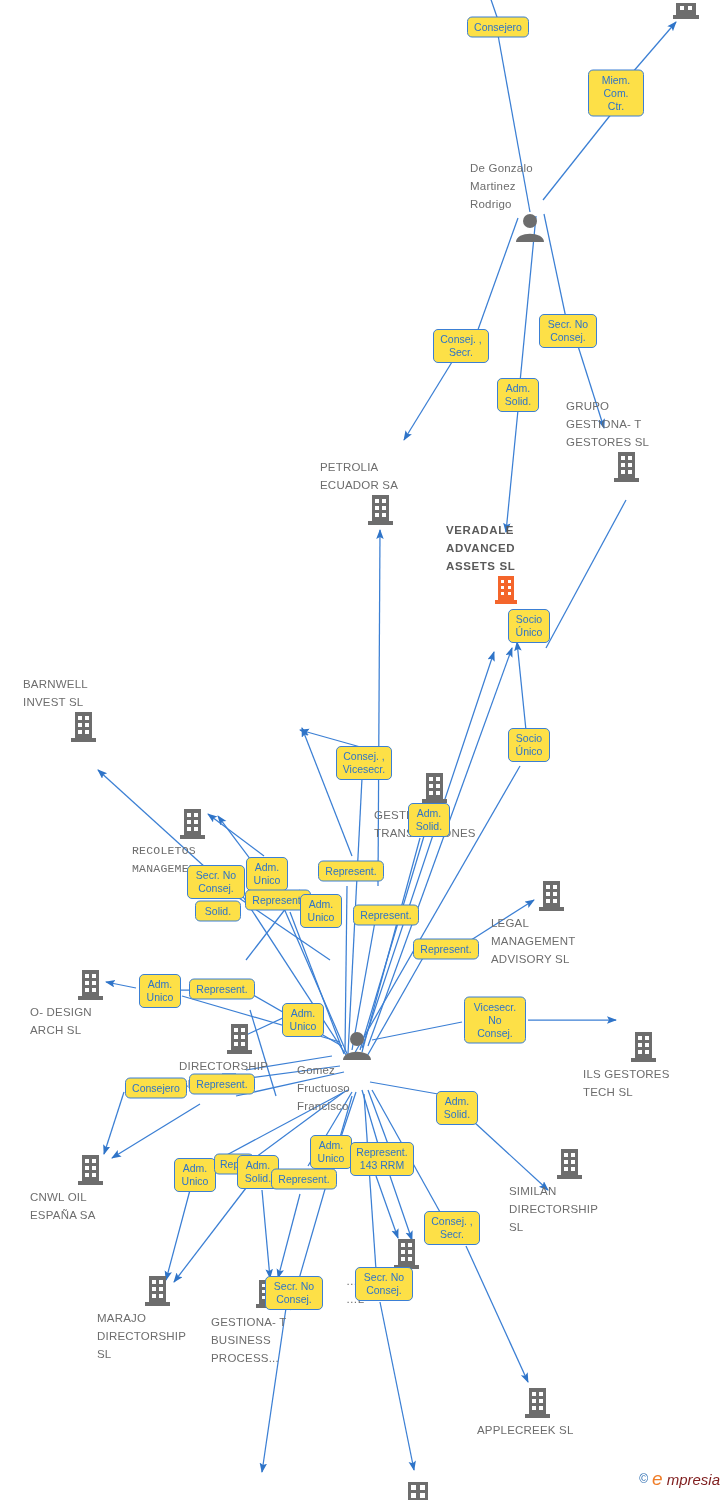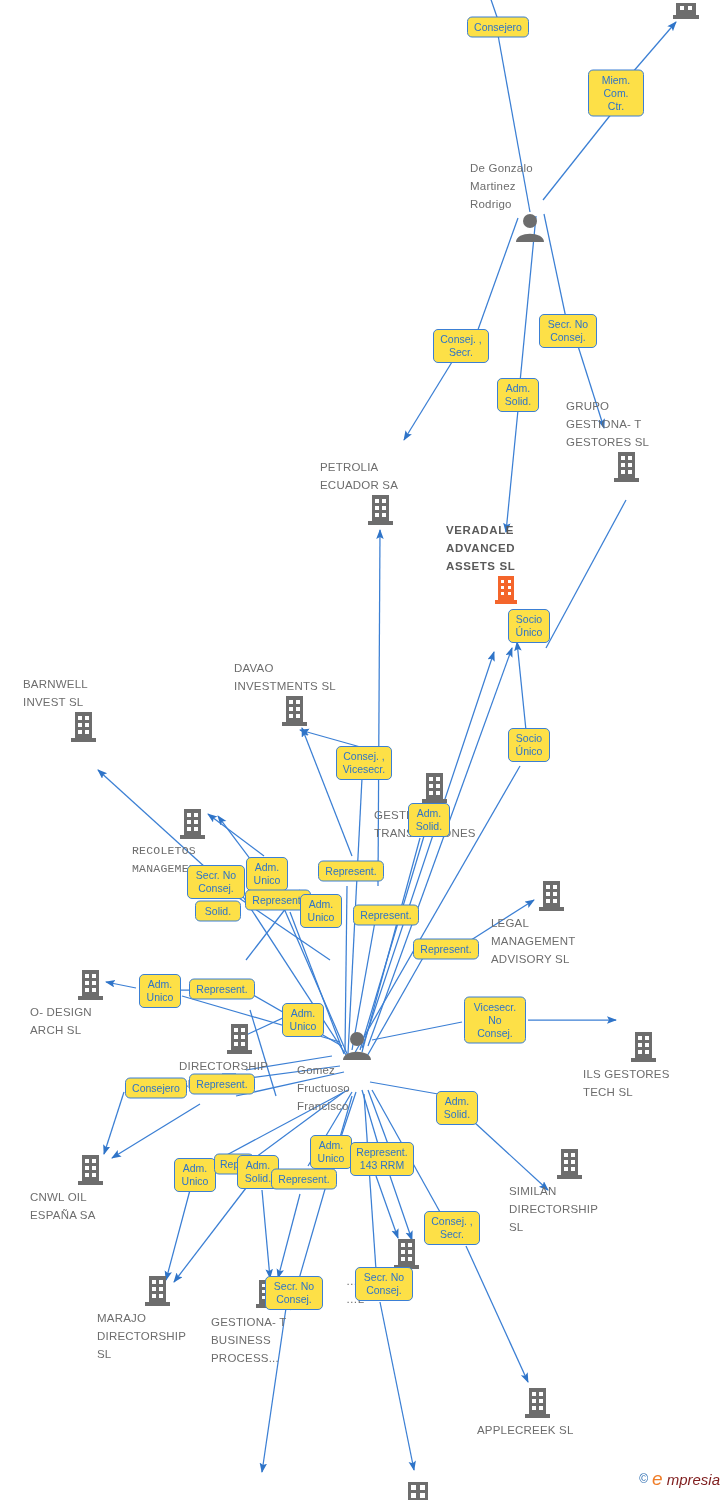--- a/index.html
+++ b/index.html
@@ -214,34 +214,20 @@
         <rect x="17" y="6" width="4" height="4" fill="#fff"></rect>
       <rect x="10" y="13" width="4" height="4" fill="#fff"></rect>
         <rect x="17" y="13" width="4" height="4" fill="#fff"></rect>
       <rect x="10" y="20" width="4" height="4" fill="#fff"></rect>
         <rect x="17" y="20" width="4" height="4" fill="#fff"></rect>
     </svg>
     <span class="cap">RECOLETOS
 MANAGEMENT SL</span>
   </div>
 
-  <div class="node" style="left:294px;top:693px;">
-    <span class="cap">DAVAO
-INVESTMENTS SL</span>
-    <svg class="ico" width="30" height="34" viewBox="0 0 30 34">
-      <rect x="7" y="2" width="17" height="28" fill="#6d6d6d"></rect>
-        <rect x="3" y="28" width="25" height="4" fill="#6d6d6d"></rect>
-      <rect x="10" y="6" width="4" height="4" fill="#fff"></rect>
-        <rect x="17" y="6" width="4" height="4" fill="#fff"></rect>
-      <rect x="10" y="13" width="4" height="4" fill="#fff"></rect>
-        <rect x="17" y="13" width="4" height="4" fill="#fff"></rect>
-      <rect x="10" y="20" width="4" height="4" fill="#fff"></rect>
-        <rect x="17" y="20" width="4" height="4" fill="#fff"></rect>
-    </svg>
-  </div>
 
   <div class="node" style="left:434px;top:806px;">
     <svg class="ico" width="30" height="34" viewBox="0 0 30 34">
       <rect x="7" y="2" width="17" height="28" fill="#6d6d6d"></rect>
         <rect x="3" y="28" width="25" height="4" fill="#6d6d6d"></rect>
       <rect x="10" y="6" width="4" height="4" fill="#fff"></rect>
         <rect x="17" y="6" width="4" height="4" fill="#fff"></rect>
       <rect x="10" y="13" width="4" height="4" fill="#fff"></rect>
         <rect x="17" y="13" width="4" height="4" fill="#fff"></rect>
       <rect x="10" y="20" width="4" height="4" fill="#fff"></rect>

